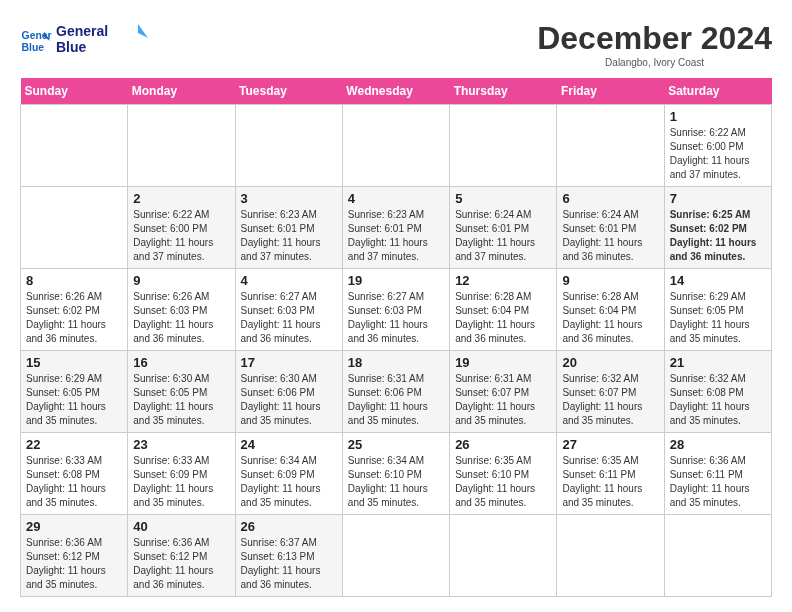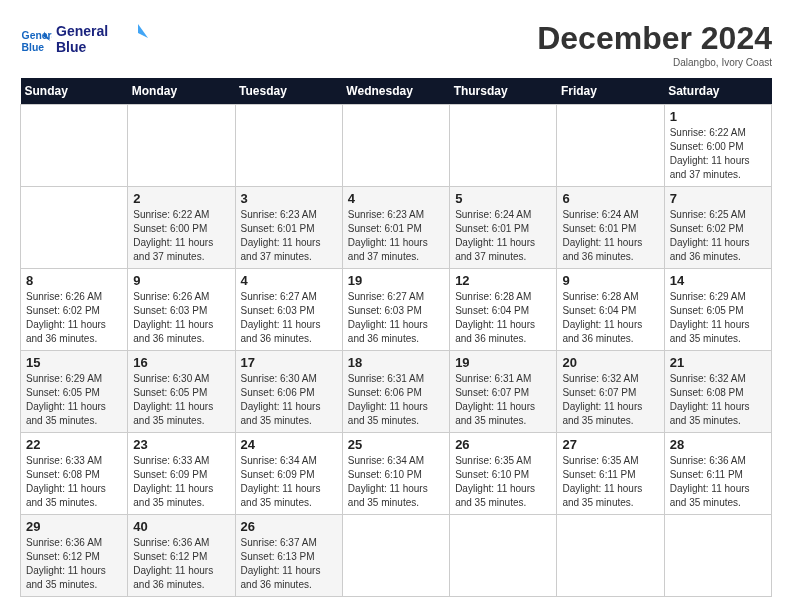--- a/index.html
+++ b/index.html
@@ -19,38 +19,38 @@
     .logo {
       display: flex;
       align-items: center;
     }
     .logo-icon {
       width: 32px;
       height: 32px;
       margin-right: 4px;
     }
     .title-section {
-      text-align: right;
+      text-align: center;
     }
     .month-title {
       font-size: 32px;
       font-weight: bold;
       color: #333;
     }
     .location {
       font-size: 10px;
       color: #555;
     }
     table {
       width: 100%;
       border-collapse: collapse;
       font-size: 10.5px;
     }
     thead tr th {
-      background-color: #0f172a;
+      background-color: #ec4899;
       color: white;
       padding: 6px 4px;
       text-align: left;
       font-size: 12px;
       font-weight: bold;
     }
     tbody tr td {
       border: 1px solid #ccc;
       vertical-align: top;
       padding: 4px 5px;
@@ -161,21 +161,21 @@
         </td>
         <td>
           <span class="day-num">6</span>
           <div class="day-detail" style="white-space: pre-line;">Sunrise: 6:24 AM
 Sunset: 6:01 PM
 Daylight: 11 hours
 and 36 minutes.</div>
         </td>
         <td>
           <span class="day-num">7</span>
-          <div class="day-detail" style="white-space: pre-line;">Sunrise: 6:25 AM
+          <div class="day-detail" style="white-space: pre-line; font-weight: bold;">Sunrise: 6:25 AM
 Sunset: 6:02 PM
 Daylight: 11 hours
 and 36 minutes.</div>
         </td>
       </tr>
       <tr>
         <td>
           <span class="day-num">8</span>
           <div class="day-detail" style="white-space: pre-line;">Sunrise: 6:26 AM
 Sunset: 6:02 PM

